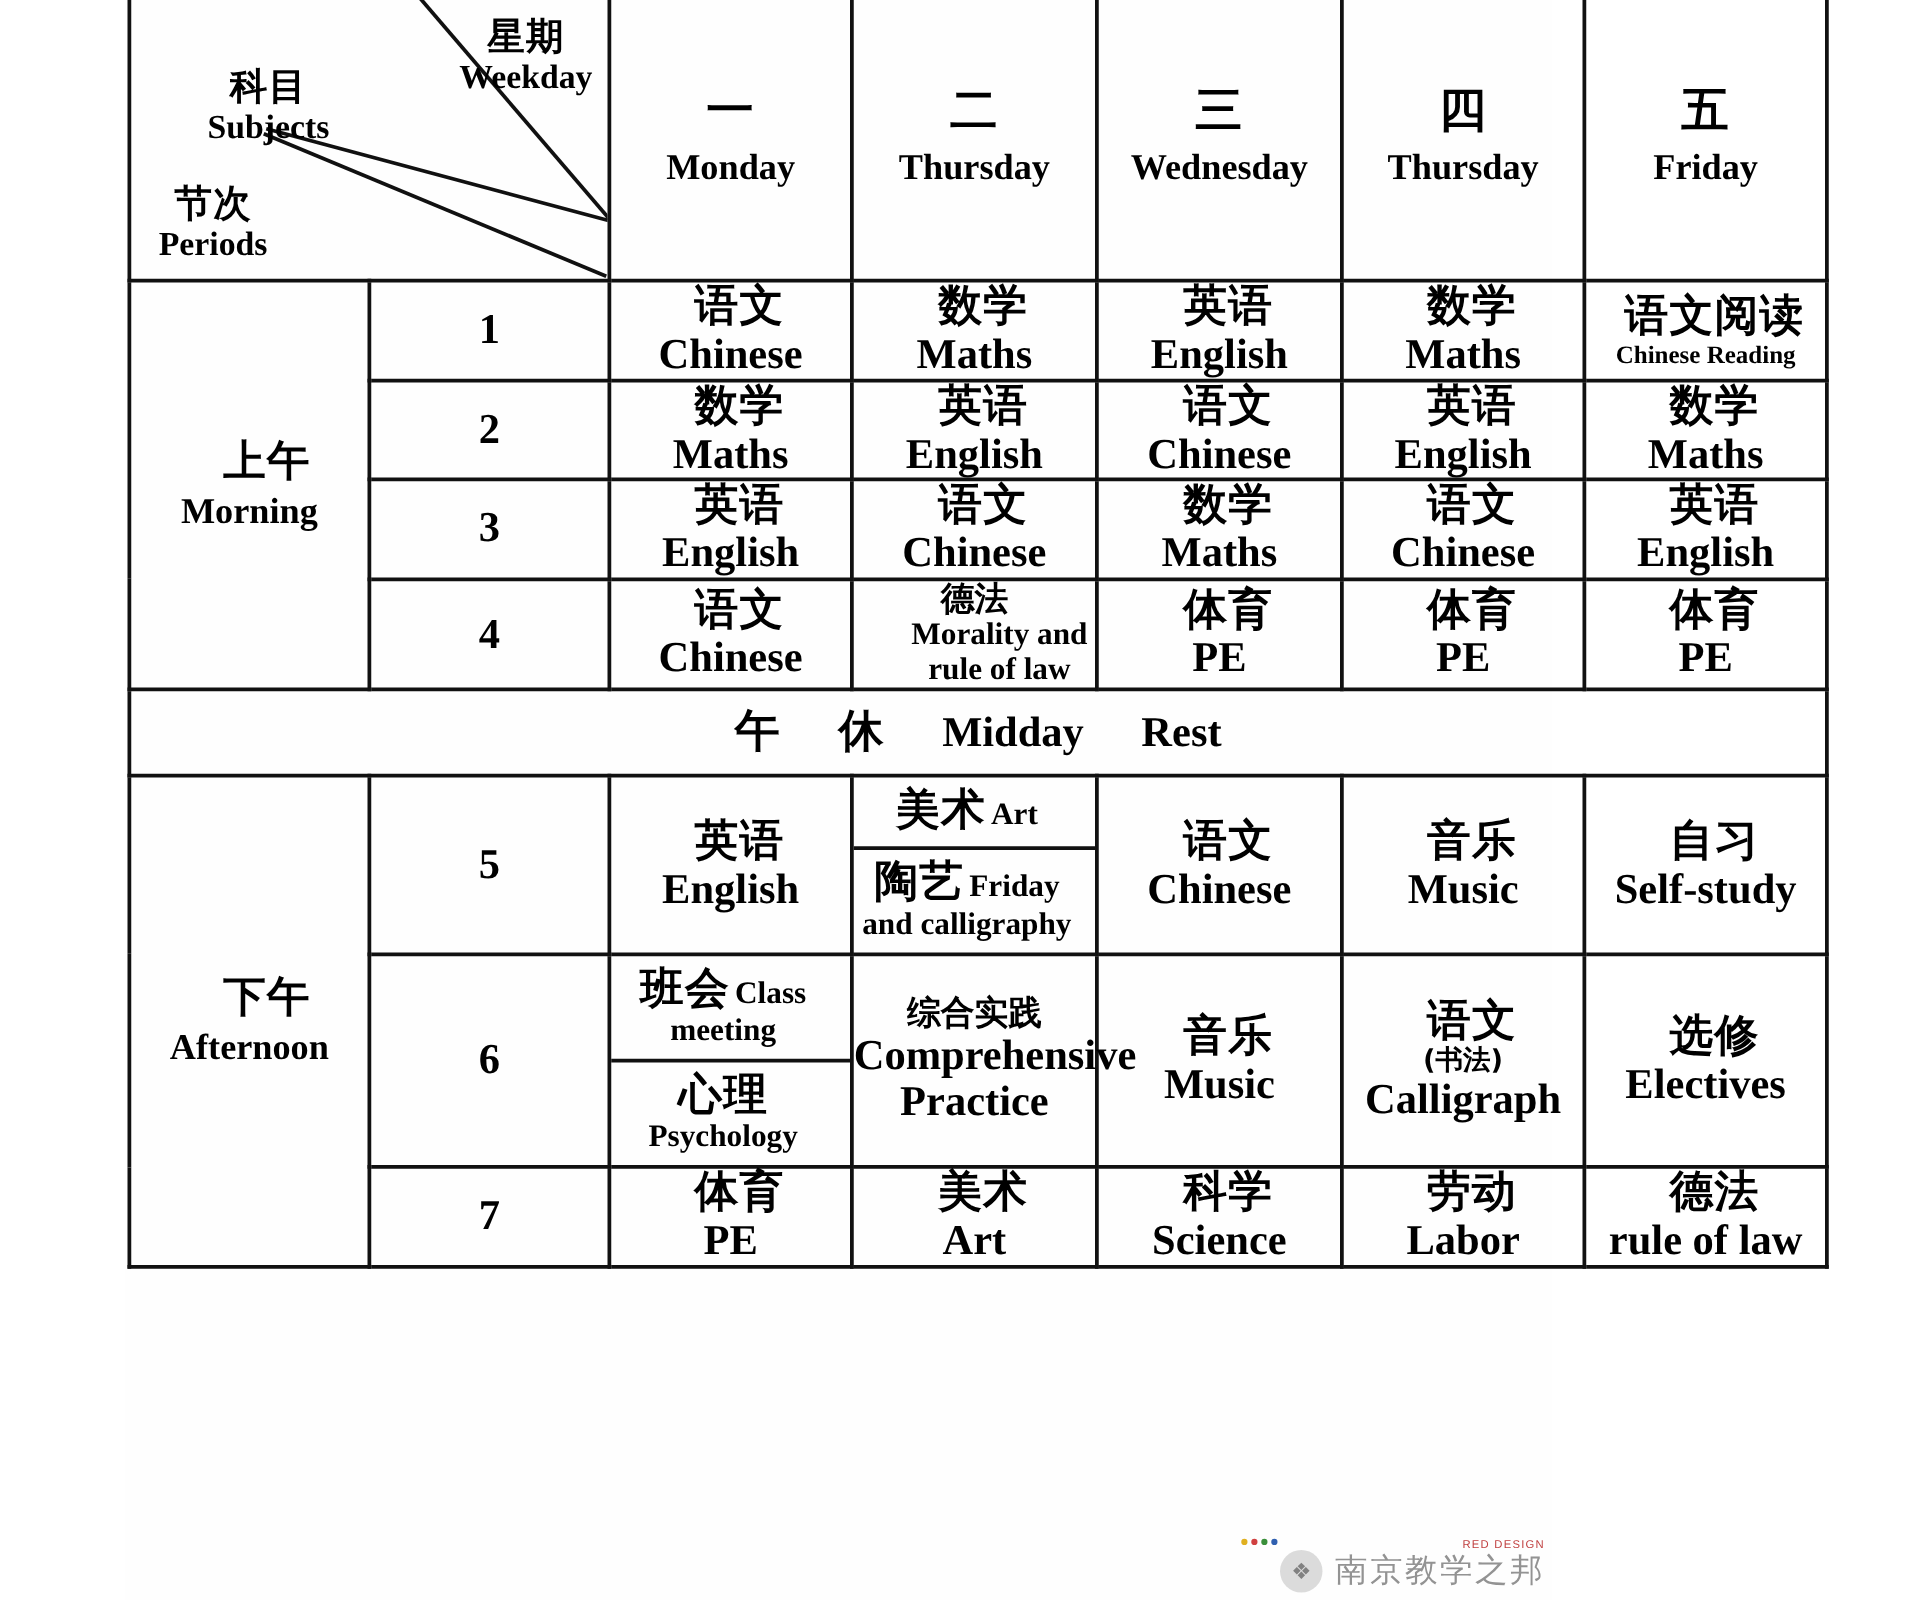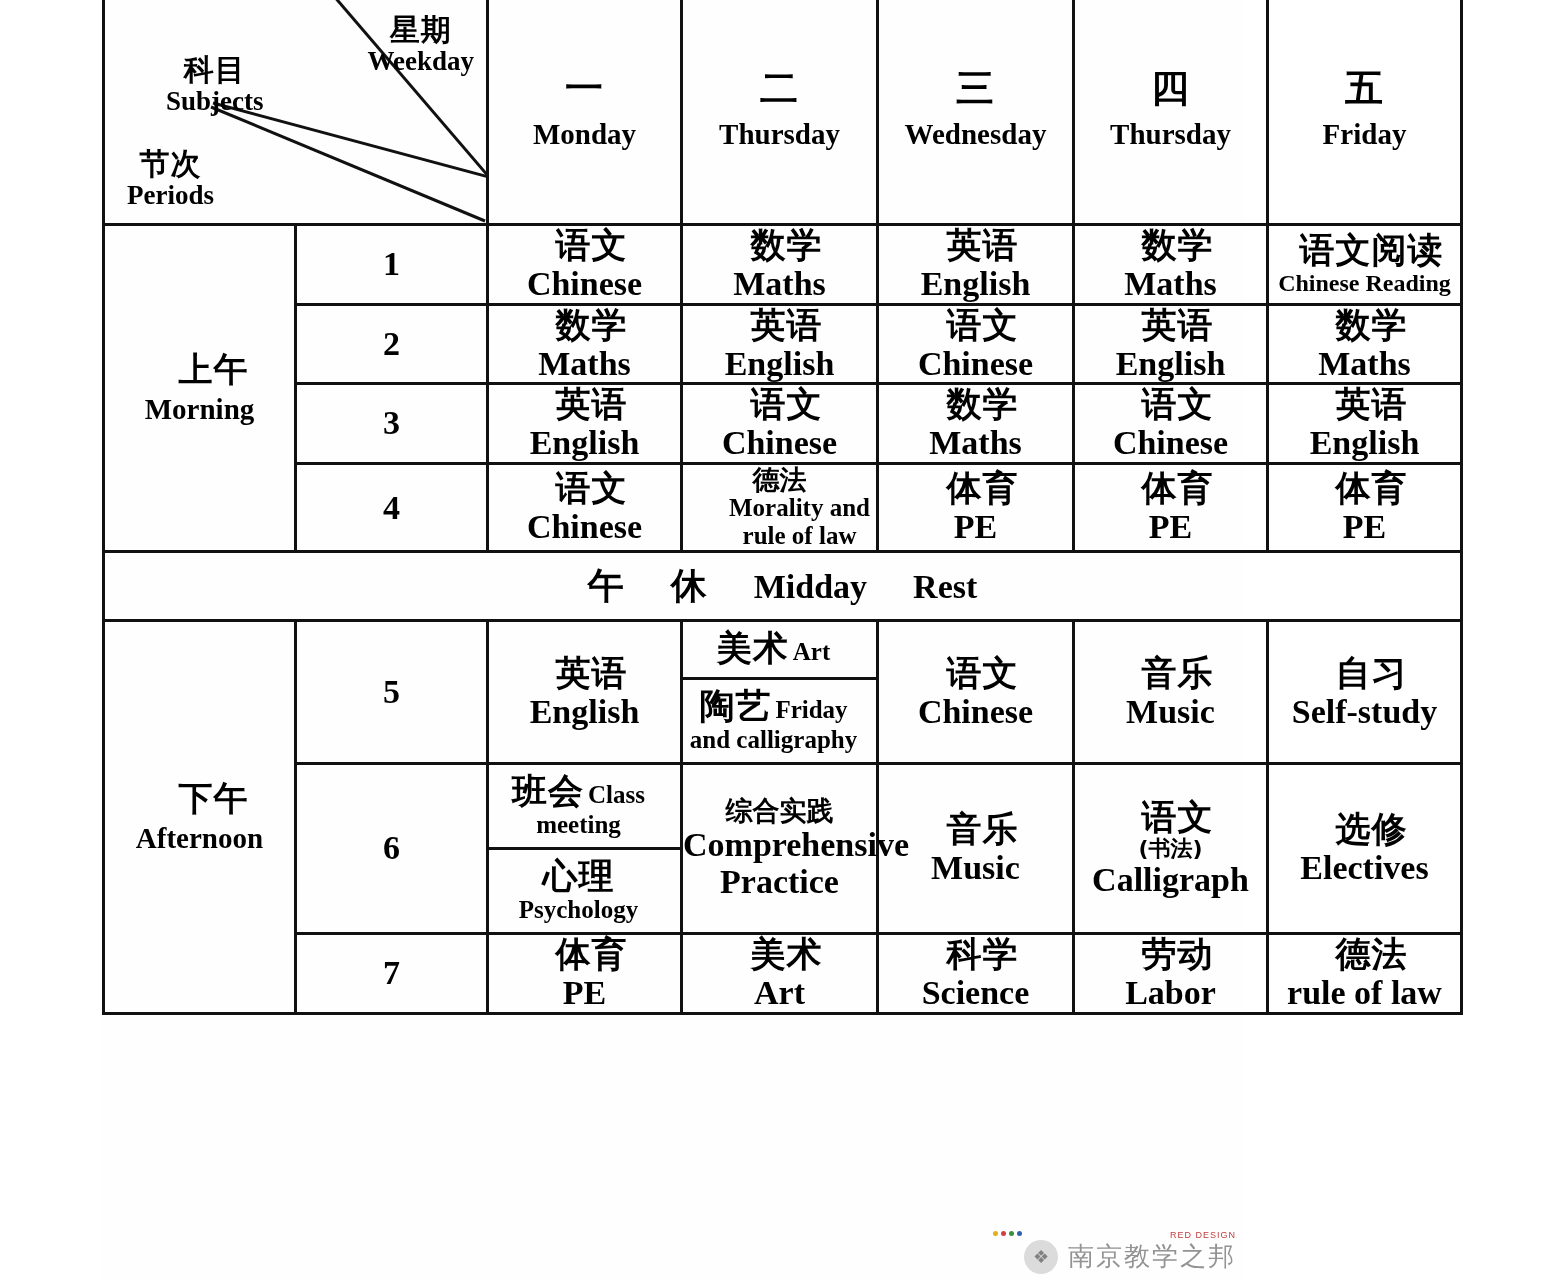--- a/index.html
+++ b/index.html
@@ -67,21 +67,21 @@
   }
   .en-sm {
     font-family: "Liberation Serif", serif;
     font-weight: 700;
     font-size: 25px;
     line-height: 1.12;
   }
   .en-xs {
     font-family: "Liberation Serif", serif;
     font-weight: 700;
-    font-size: 24px;
+    font-size: 20px;
     line-height: 1.12;
   }
 
   
   .corner {
     position: relative;
     height: 228px;
     overflow: hidden;
   }
   .corner svg {

